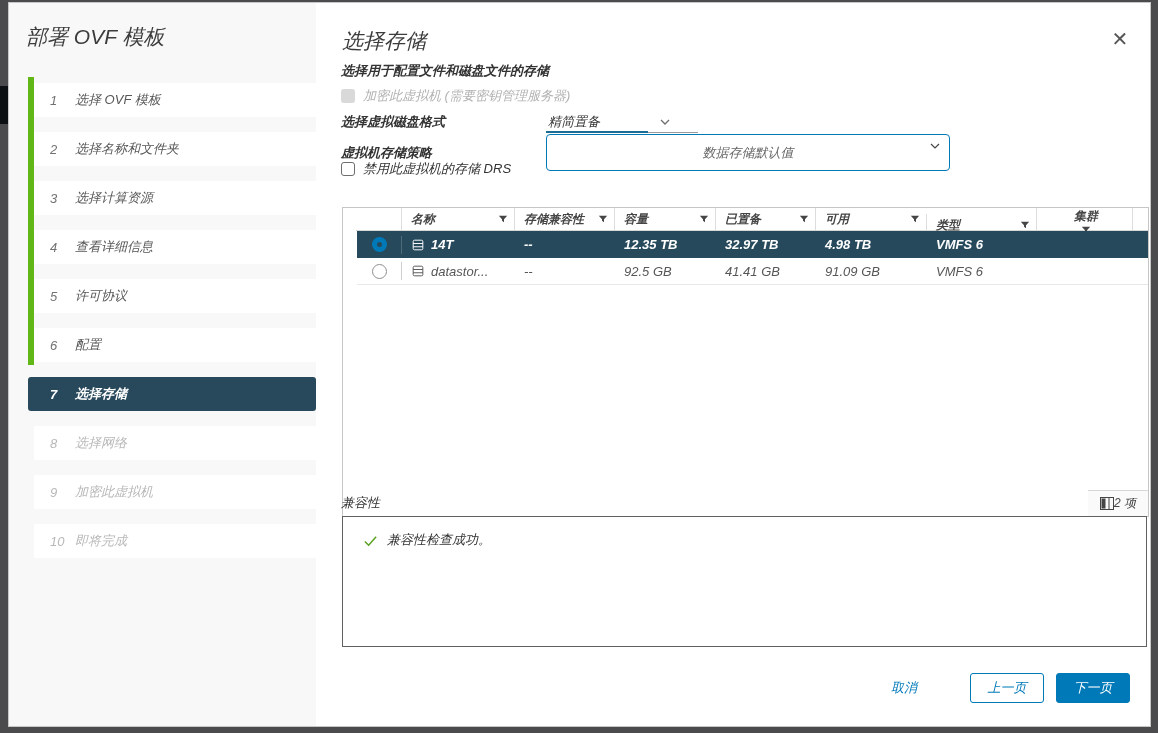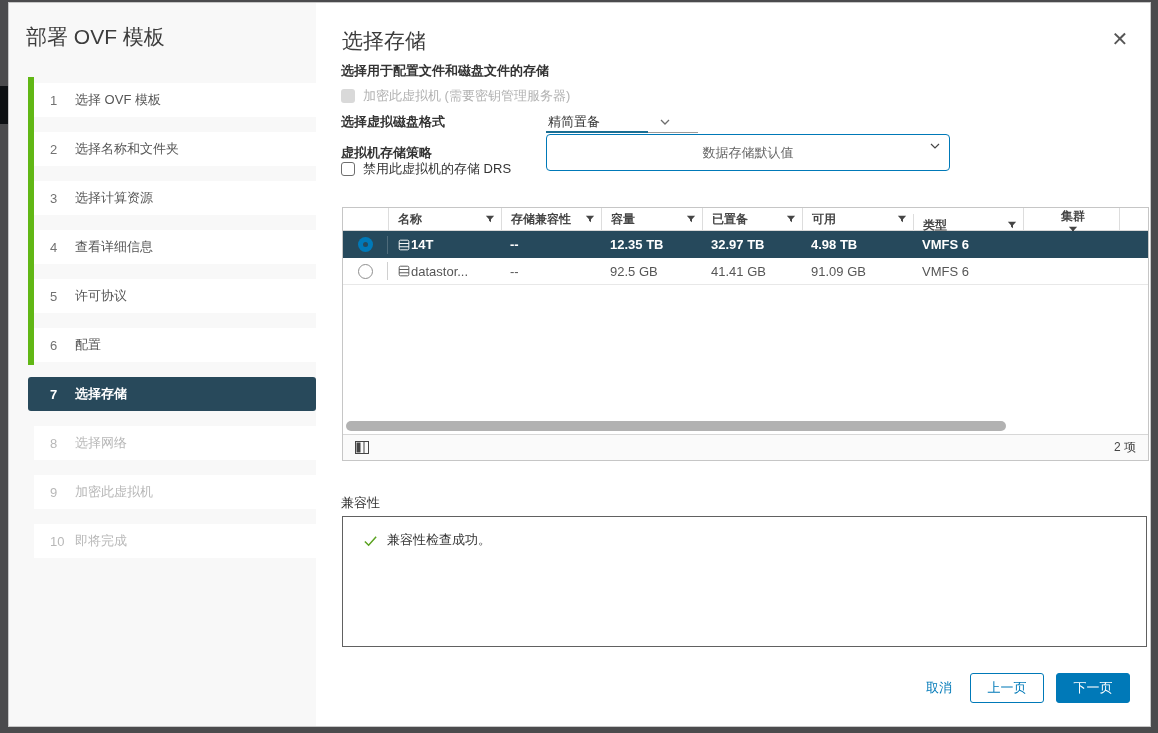--- a/index.html
+++ b/index.html
@@ -2,21 +2,21 @@
 <html><head>
 <meta charset="utf-8">
 <style>
   * { margin:0; padding:0; box-sizing:border-box; }
   html,body { width:1158px; height:733px; font-family:"Liberation Sans","DejaVu Sans",sans-serif; }
   body { background:#4b4b4d; position:relative; overflow:hidden; }
 
   .backdrop-block { position:absolute; left:0; top:86px; width:8px; height:38px; background:#0d1013; }
 
   .modal { position:absolute; left:8px; top:2px; width:1143px; height:725px;
-           background:#fdba74; border:1px solid #c7c7c7; }
+           background:#fdba74; border:1px solid #c7c7c7;font-style:italic; }
 
   
   .sidebar { position:absolute; left:0; top:0; bottom:0; width:307px; background:#f8f8f8; }
   .wizard-title { position:absolute; left:17px; top:20px; font-size:21px; color:#3c3c3c; font-weight:400; }
   .green-bar { position:absolute; left:19px; top:74px; width:6px; height:288px; background:#61b715; }
   .steps { position:absolute; left:25px; top:80px; right:0; }
   .step { height:34px; margin-bottom:15px; background:#fff; display:flex; align-items:center; font-size:13px; color:#565656; }
   .step .step-num { width:22px; margin-left:16px; color:#727272; }
   .step .step-label { margin-left:3px; }
   .step.todo { color:#b8b8b8; }
@@ -48,57 +48,57 @@
 
   .select-box { width:404px; height:37px; border:1px solid #0079b8; border-radius:4px; position:relative;
                 display:flex; align-items:center; justify-content:center; font-size:13px; color:#666; cursor:pointer; background:#fff; }
   .select-box .chev { position:absolute; right:9px; top:8px; }
   .select-underline .chev { position:absolute; right:28px; top:8px; }
 
   .drs-row { position:absolute; left:25px; top:157px; display:flex; align-items:center; }
   .drs-row .lbl { font-size:13px; color:#333; }
 
   
-  .dstable { position:absolute; left:26px; right:1px; top:204px; height:254px; border:1px solid #c6c6c6;
-             display:flex; flex-direction:column; overflow:hidden; background:#fff; }
+  .dstable { position:absolute; left:26px; right:1px; top:204px; height:310px; border:1px solid #c6c6c6;
+             display:flex; flex-direction:column; overflow:hidden; background:#fff;align-items:flex-end; }
   .thead { display:flex; height:23px; border-bottom:1px solid #d7d7d7; align-items:center; flex:0 0 auto; }
   .th { display:flex; align-items:center; justify-content:space-between; height:100%; padding:0 6px 0 9px;
         font-size:12px; font-weight:700; color:#454545; border-left:1px solid #ddd; }
   .th:first-child { border-left:none; }
   .funnel { width:10px; height:10px; flex:0 0 auto; cursor:pointer; }
   .trow { display:flex; height:27px; align-items:center; flex:0 0 auto; font-size:13px; color:#565656; border-bottom:1px solid #e8e8e8; }
   .trow.sel { background:#26495c; color:#fff; font-weight:700; border-bottom:none; }
   .td { padding:0 6px 0 9px; white-space:nowrap; overflow:hidden; text-overflow:ellipsis; }
   .td.radio-cell { display:flex; align-items:center; justify-content:center; border-right:1px solid #d0d0d0; height:18px; padding:0; }
   .trow.sel .td.radio-cell { border-right:1px solid #4f6b7a; }
   .radio { width:15px; height:15px; border-radius:50%; position:relative; }
   .radio.on { background:#0079b8; }
   .radio.on::after { content:""; position:absolute; left:5px; top:5px; width:5px; height:5px; border-radius:50%; background:#26495c; }
   .radio.off { background:#fff; border:1px solid #8f8f8f; }
-  .name-cell { display:flex; align-items:center; }
+  .name-cell { display:flex; align-items:center; gap:6px; }
   .dbicon { width:14px; height:14px; flex:0 0 auto; }
   .tfill { flex:1; }
 
   .tbody-space { flex:1; background:#fff; }
   .hscroll { height:15px; flex:0 0 auto; position:relative; background:#fff; }
   .hscroll .thumb { position:absolute; left:3px; top:2px; height:10px; width:82%; background:#b2b2b2; border-radius:6px; cursor:pointer; }
   .tfoot { height:26px; flex:0 0 auto; background:#fafafa; border-top:1px solid #d7d7d7;
            display:flex; align-items:center; justify-content:space-between; padding:0 12px; }
   .cols-icon { width:14px; height:13px; cursor:pointer; }
   .items-count { font-size:12px; color:#454545; }
 
   
   .compat-label { position:absolute; left:25px; top:491px; font-size:13px; color:#333; }
   .compat-box { position:absolute; left:26px; right:3px; top:513px; height:131px; border:1px solid #616161; background:#fff; padding:14px 0 0 20px; }
   .compat-line { display:flex; align-items:center; gap:9px; font-size:13px; color:#333; }
   .checkmark { width:15px; height:15px; }
 
   
   .btn-bar { position:absolute; right:20px; bottom:23px; display:flex; align-items:center; }
-  .link-btn { font-size:13px; color:#0079b8; margin-right:18px; cursor:pointer; }
+  .link-btn { font-size:13px; color:#0079b8; margin-right:53px; cursor:pointer; }
   .btn { height:30px; min-width:74px; border-radius:3px; font-size:13px; display:flex; align-items:center; justify-content:center;
          padding:0 14px; cursor:pointer; }
   .btn.outline { border:1px solid #0079b8; color:#0079b8; background:#fff; margin-right:12px; }
   .btn.primary { background:#0079b8; color:#fff; border:1px solid #0079b8; }
 </style>
 </head>
 <body>
 
 <div class="backdrop-block"></div>
 

